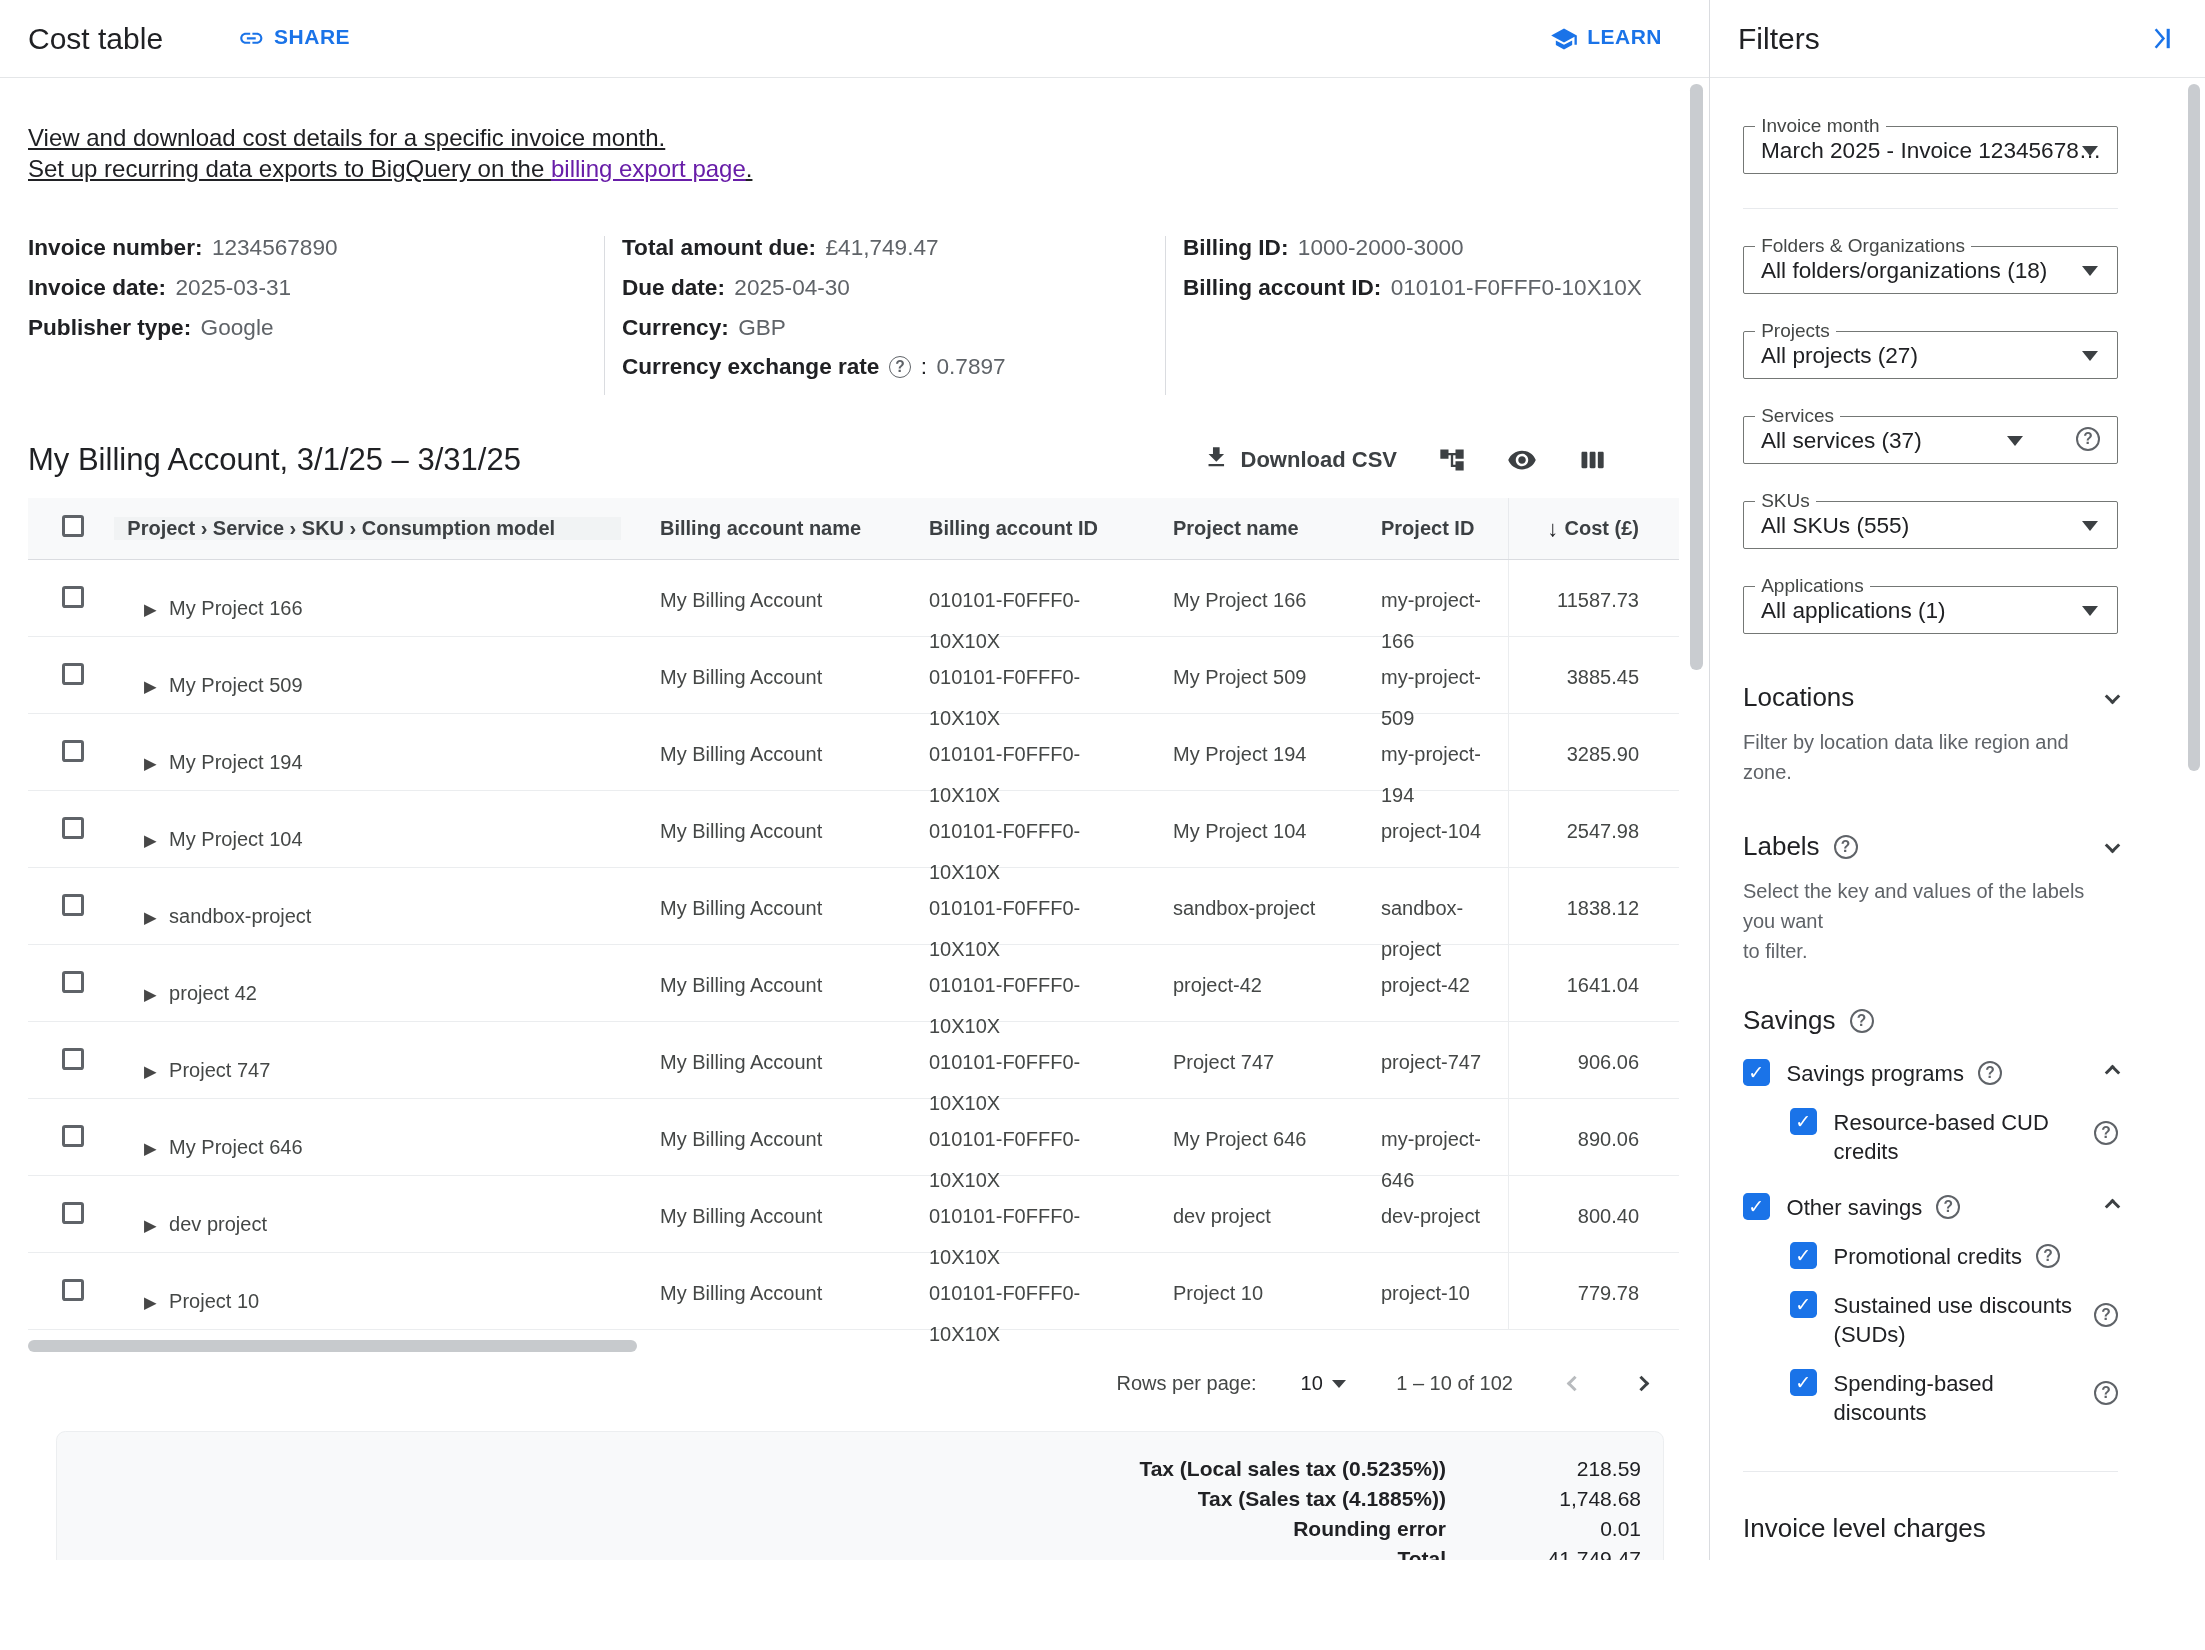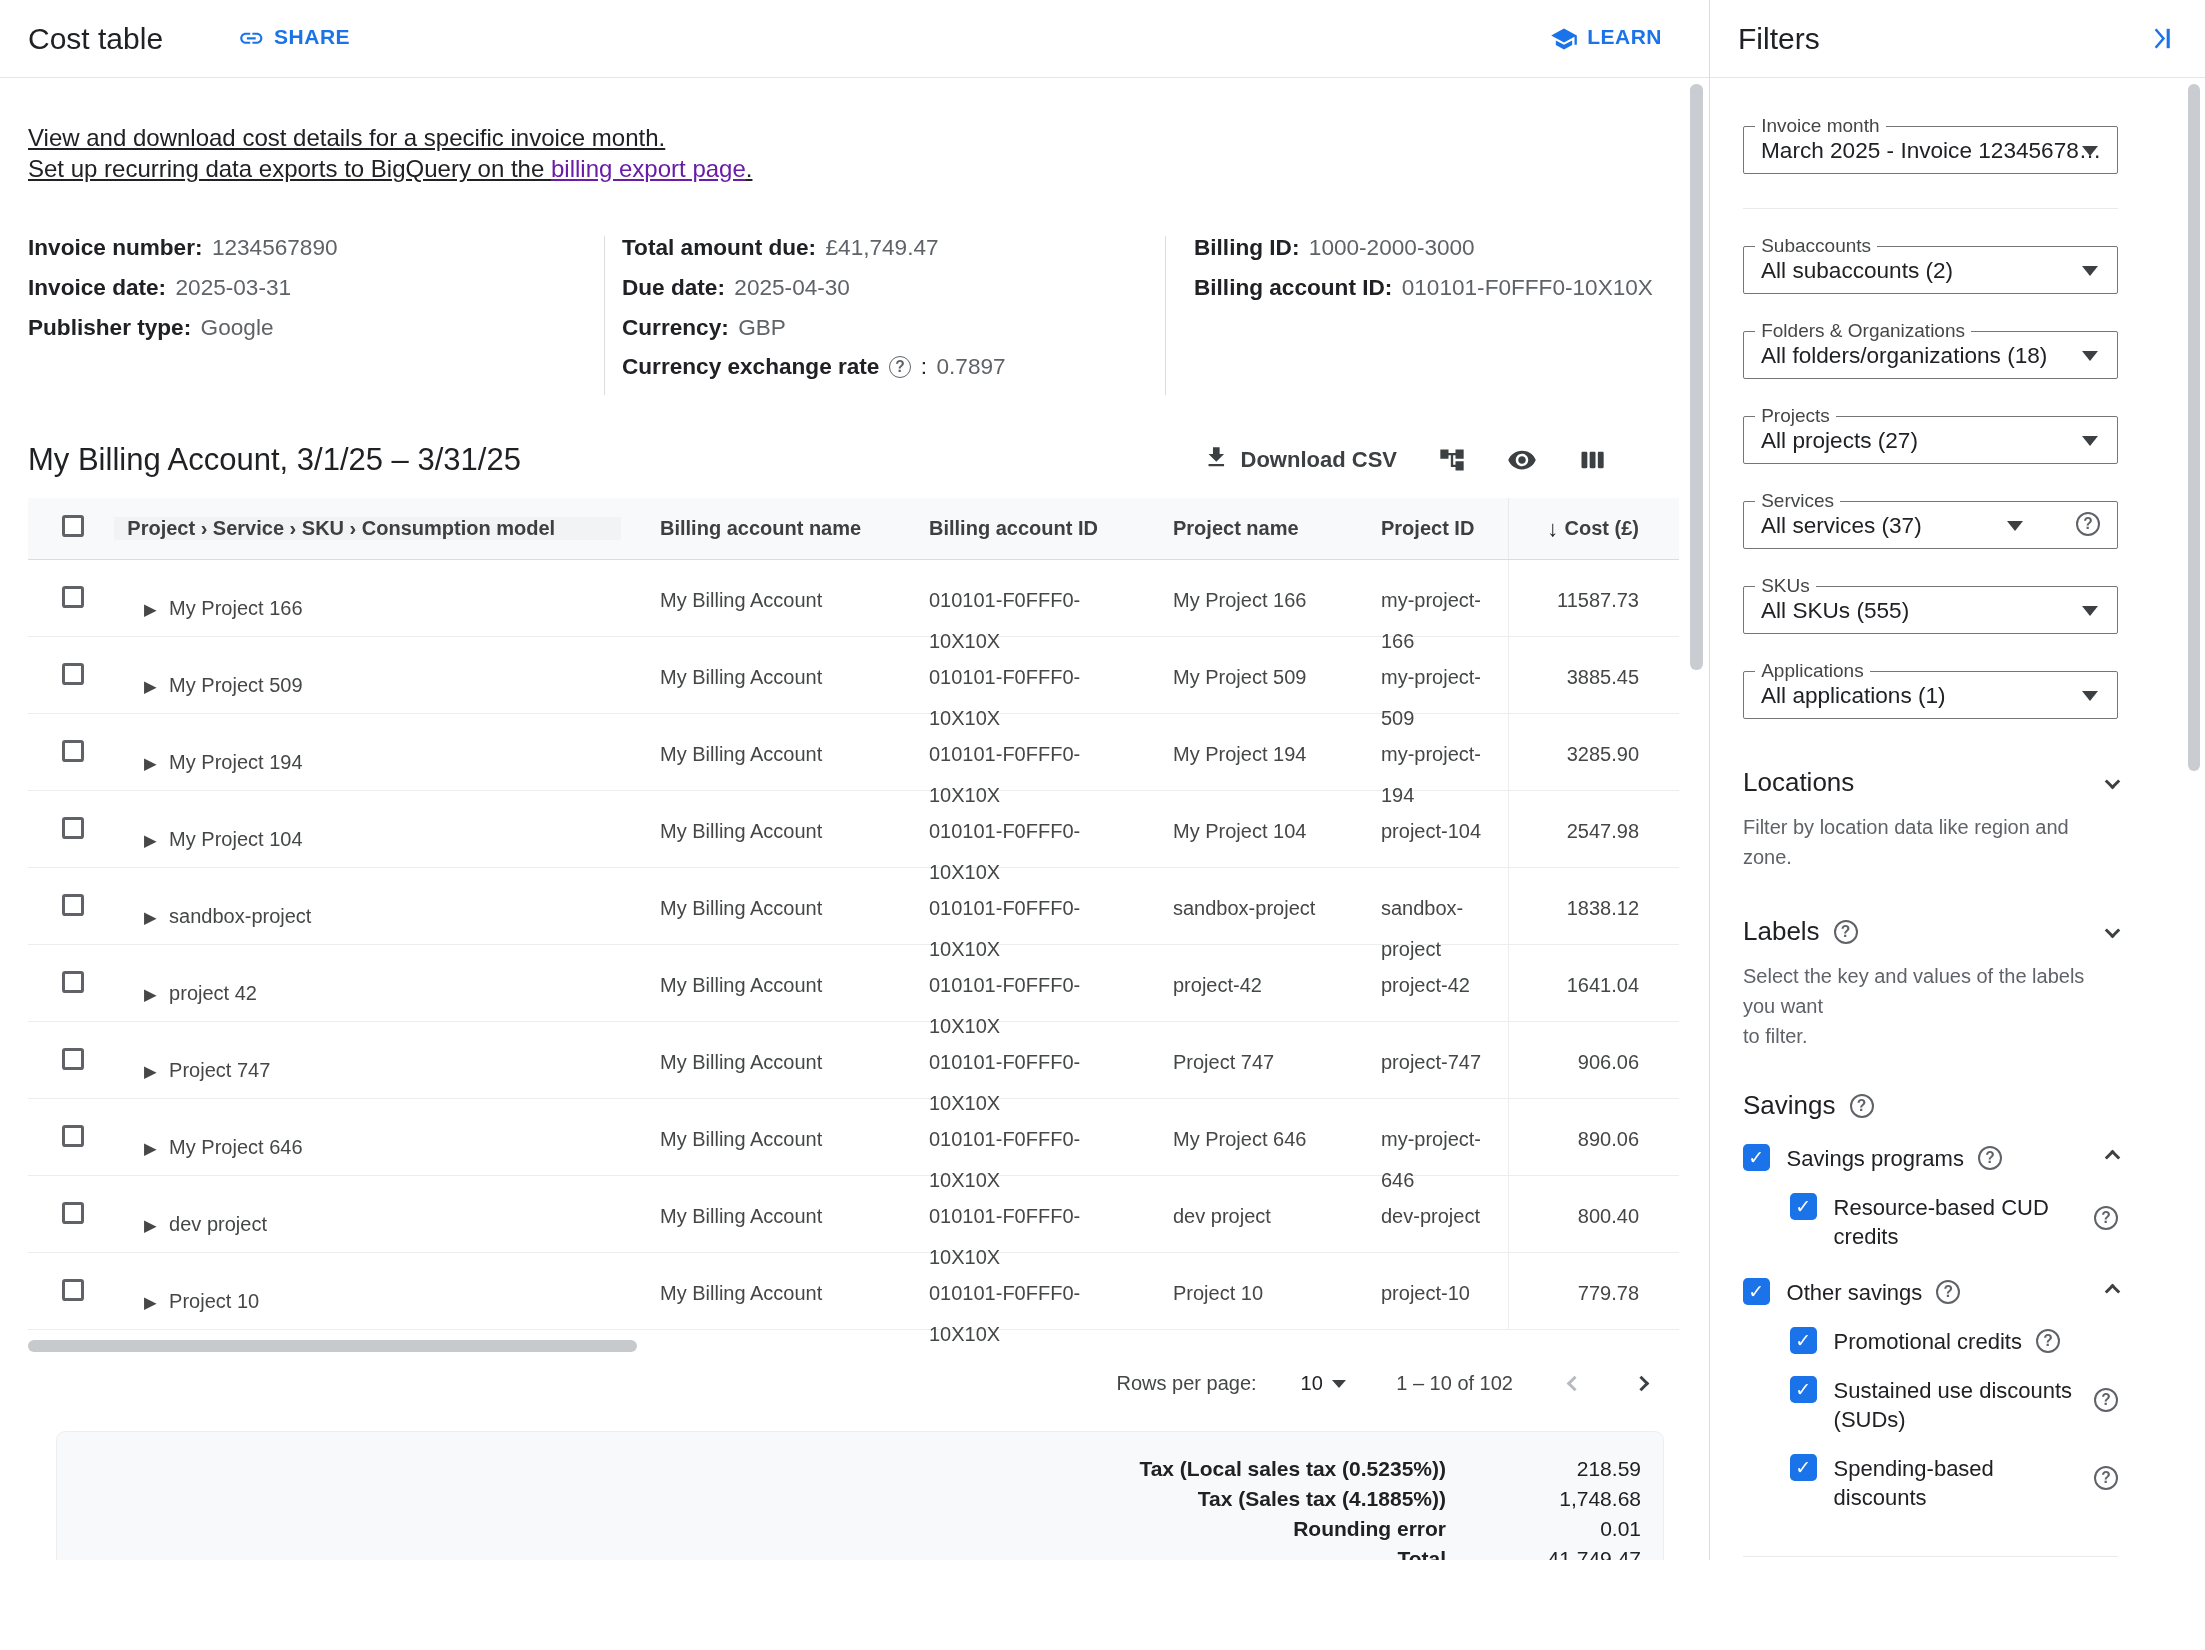--- a/index.html
+++ b/index.html
@@ -23,21 +23,21 @@
 
   
   .main-body { padding:0 31px 0 28px; }
   .intro { margin-top:44px; font-size:24px; line-height:31px; color:#202124;text-decoration:underline; }
   .intro a { color:#681da8; text-decoration:underline; }
 
   .invoice-summary { margin-top:52px; display:flex; }
   .inv-col { padding-right:15.6px; }
   .inv-col.c1 { width:576px; }
   .inv-col.c2 { width:561px; border-left:1.6px solid #dadce0; padding-left:17px; }
-  .inv-col.c3 { flex:1; border-left:1.6px solid #dadce0; padding-left:28px; }
+  .inv-col.c3 { flex:1; border-left:1.6px solid #dadce0; padding-left:17px; }
   .inv-row { display:flex; align-items:center; font-size:22.6px; line-height:23.4px; margin-bottom:16.4px; white-space:nowrap; }
   .inv-label { font-weight:bold; color:#202124; margin-right:9.4px; }
   .inv-value { color:#5f6368; }
 
   .table-title-row { margin-top:47px; display:flex; align-items:center; }
   .table-title { font-size:31px; color:#202124; }
   .table-toolbar { margin-left:auto; margin-right:72px; display:flex; align-items:center; }
   .dl-csv { display:flex; align-items:center; gap:11px; font-size:22px; font-weight:bold; color:#3c4043; cursor:pointer; }
   .tool-icon { margin-left:41px; cursor:pointer; display:flex; align-items:center; }
 
@@ -402,25 +402,20 @@
     <div class="filters-body">
 
       <div class="mselect" style="margin-top:48px;">
         <span class="flabel">Invoice month</span>
         <span class="fvalue">March 2025 - Invoice 12345678…</span>
         <span class="caret"></span>
       </div>
 
       <div class="fdivider"></div>
 
-      <div class="mselect">
-        <span class="flabel">Subaccounts</span>
-        <span class="fvalue">All subaccounts (2)</span>
-        <span class="caret"></span>
-      </div>
 
       <div class="mselect">
         <span class="flabel">Folders &amp; Organizations</span>
         <span class="fvalue">All folders/organizations (18)</span>
         <span class="caret"></span>
       </div>
 
       <div class="mselect">
         <span class="flabel">Projects</span>
         <span class="fvalue">All projects (27)</span>

